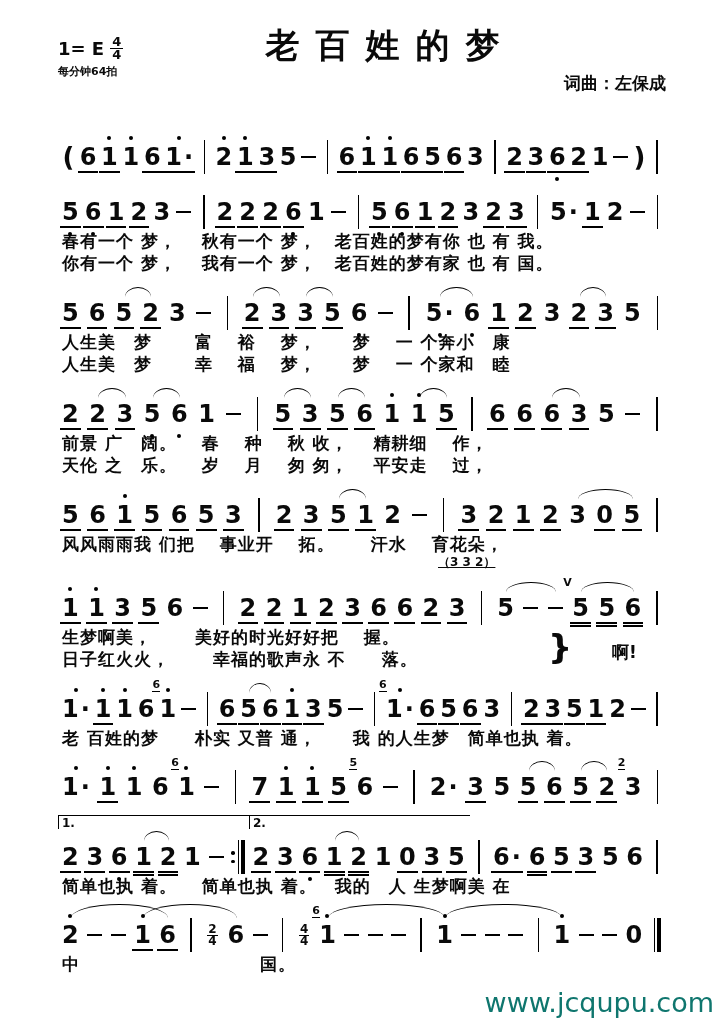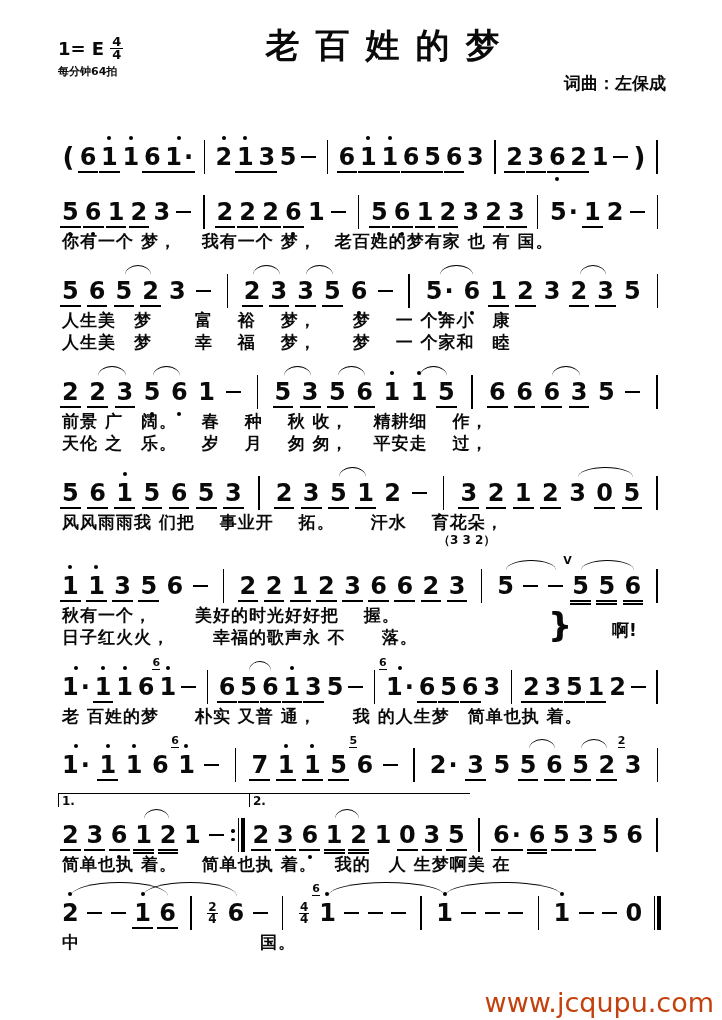--- a/index.html
+++ b/index.html
@@ -38,24 +38,24 @@
   .repdots{display:inline-flex;flex-direction:column;gap:5px;margin-right:3px;}
   .repdots i{width:3.5px;height:3.5px;border-radius:50%;background:#000;}
   .ts{display:inline-flex;flex-direction:column;font-size:12px;line-height:11px;font-weight:bold;text-align:center;}
   .ts .top{border-bottom:1.2px solid #000;padding:0 1px;}
   .paren{font-size:26px;font-weight:bold;line-height:30px;}
   .arc{position:absolute;height:9px;border-top:1.4px solid #000;border-radius:50% 50% 0 0 / 100% 100% 0 0;}
   .arc.tall{height:13px;}
   .volta{position:absolute;border-top:1.2px solid #000;border-left:1.2px solid #000;height:13px;}
   .volta span{font-size:12px;font-weight:bold;position:absolute;left:3px;top:0;}
   .lyric{font-weight:bold;font-size:17px;line-height:22px;white-space:pre;letter-spacing:1px;margin-left:2px;}
-  .annot{font-size:12px;font-weight:bold;line-height:14px;margin-left:378px;}
+  .annot{font-size:12px;font-weight:bold;line-height:14px;margin-left:378px;text-decoration:underline;}
   .brace{position:absolute;font-size:34px;font-weight:bold;}
   .aside{position:absolute;font-size:17px;font-weight:bold;}
-  .watermark{position:absolute;right:8px;bottom:2px;font-size:27px;color:#c2410c;font-family:"DejaVu Sans",sans-serif;}
+  .watermark{position:absolute;right:8px;bottom:2px;font-size:27px;color:#0f766e;font-family:"DejaVu Sans",sans-serif;}
 </style>
 </head>
 <body>
 
 <div class="page">
   <div class="header">
     <div class="title">老百姓的梦</div>
     <div class="keyblock">
       <span>1= E</span>
       <span class="meter">
@@ -282,20 +282,21 @@
           <span class="tok">
             <span class="d">2</span>
           </span>
           <span class="tok">
             <span class="dash-line"></span>
           </span>
           <span class="tok">
             <span class="bar-line"></span>
           </span>
         </div>
+        <div class="lyric">春有一个 梦，　 秋有一个 梦，　老百姓的梦有你 也 有 我。</div>
         <div class="lyric">你有一个 梦，　 我有一个 梦，　老百姓的梦有家 也 有 国。</div>
       </div>
       <div class="line" style="margin-bottom: 6px;">
         <div class="notes">
           <span class="tok">
             <span class="d">5</span>
             <span class="u1"></span>
           </span>
           <span class="tok">
             <span class="d">6</span>
@@ -669,21 +670,21 @@
           </span>
           <span class="tok">
             <span class="d">6</span>
             <span class="u1"></span>
             <span class="u2"></span>
           </span>
           <span class="tok">
             <span class="bar-line"></span>
           </span>
         </div>
-        <div class="lyric">秋有一个，　　 美好的时光好好把　 握。</div>
+        <div class="lyric">生梦啊美，　　 美好的时光好好把　 握。</div>
         <div class="lyric">日子红火火，　　 幸福的歌声永 不　　落。</div>
         <div class="brace" style="left: 488px; top: 52px;">}</div>
         <div class="aside" style="left: 552px; top: 66px;">啊!</div>
         <div class="arc" style="left: 445.5px; width: 50px; top: 7px;"></div>
         <div class="arc" style="left: 520.5px; width: 53px; top: 7px;"></div>
       </div>
       <div class="line" style="margin-bottom: 5px;">
         <div class="notes">
           <span class="tok">
             <span class="d">1</span>

